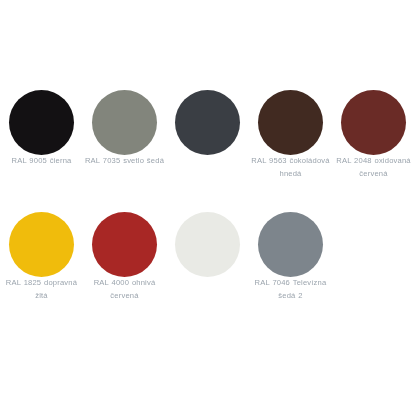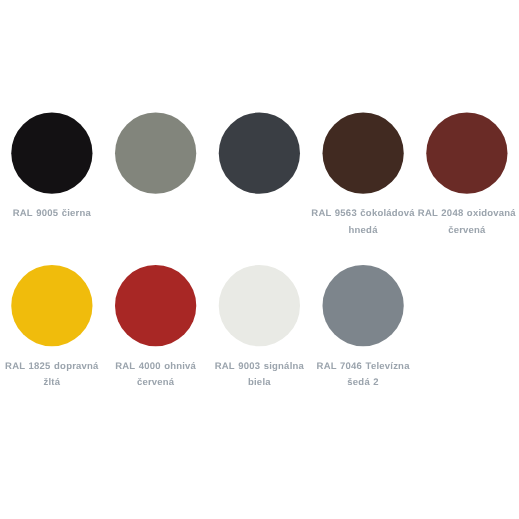--- a/index.html
+++ b/index.html
@@ -38,44 +38,44 @@
   }
 
   .swatch-disc {
     width: 65px;
     height: 65px;
     border-radius: 50%;
     flex: 0 0 auto;
   }
 
   .swatch-label {
-    margin-top: 10px;
     width: 83px;
     text-align: center;
     font-size: 7.6px;
     line-height: 12.6px;
     letter-spacing: 0.18px;
     color: #9ba4ad;
     font-family: "Liberation Sans", sans-serif;
-    font-weight: 700;
+    font-weight: 400;
     word-spacing: 0.5px;
   }
 </style>
 </head>
 <body style="background: rgb(255, 255, 255);">
 
 <div id="swatch-board">
 
   <div class="swatch-row">
     <div class="swatch-cell">
       <div class="swatch-disc" style="background:#131113"></div>
       <div class="swatch-label" style="color: rgb(155, 164, 173);">RAL 9005 čierna</div>
     </div>
     <div class="swatch-cell">
       <div class="swatch-disc" style="background:#82857C"></div>
+      <div class="swatch-label" style="color: rgb(155, 164, 173);">RAL 7035 svetlo šedá</div>
     </div>
     <div class="swatch-cell">
       <div class="swatch-disc" style="background:#3A3E44"></div>
     </div>
     <div class="swatch-cell">
       <div class="swatch-disc" style="background:#412A21"></div>
       <div class="swatch-label" style="color: rgb(155, 164, 173);">RAL 9563 čokoládová hnedá</div>
     </div>
     <div class="swatch-cell">
       <div class="swatch-disc" style="background:#6A2B26"></div>
@@ -87,21 +87,20 @@
     <div class="swatch-cell">
       <div class="swatch-disc" style="background:#F0BC0C"></div>
       <div class="swatch-label" style="color: rgb(155, 164, 173);">RAL 1825 dopravná žltá</div>
     </div>
     <div class="swatch-cell">
       <div class="swatch-disc" style="background:#A82725"></div>
       <div class="swatch-label" style="color: rgb(155, 164, 173);">RAL 4000 ohnivá červená</div>
     </div>
     <div class="swatch-cell">
       <div class="swatch-disc" style="background:#E9EAE5"></div>
-      <div class="swatch-label" style="color: rgb(155, 164, 173);">RAL 9003 signálna biela</div>
     </div>
     <div class="swatch-cell">
       <div class="swatch-disc" style="background:#7D858C"></div>
       <div class="swatch-label" style="color: rgb(155, 164, 173);">RAL 7046 Televízna šedá 2</div>
     </div>
   </div>
 
 </div>
 
 </body></html>

